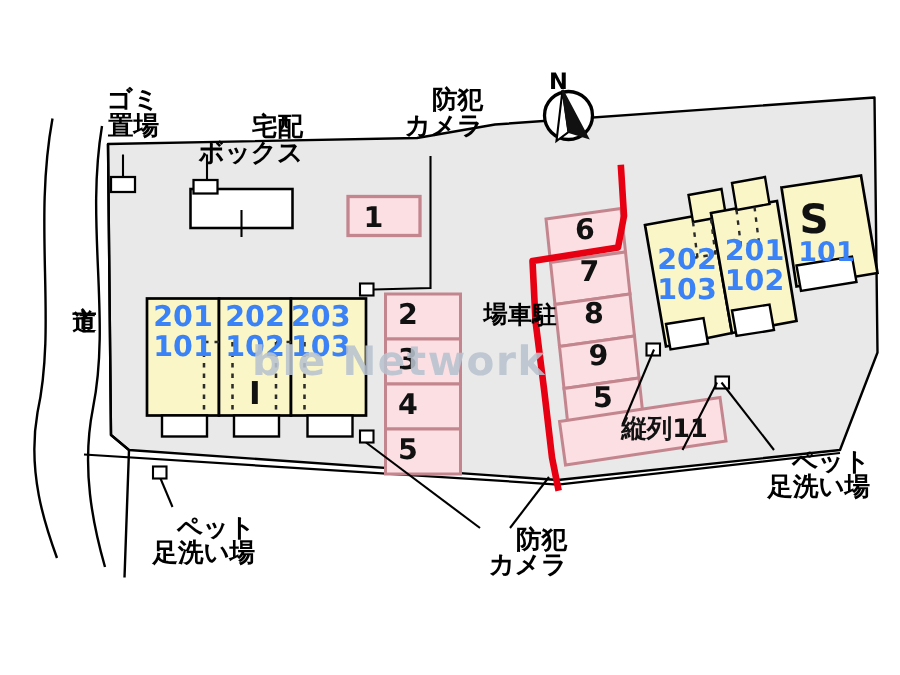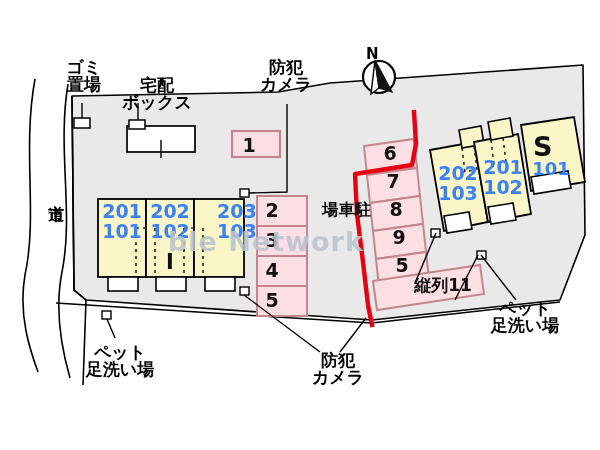--- a/index.html
+++ b/index.html
@@ -27,21 +27,21 @@
     font-family: "DejaVu Sans", "Liberation Sans", sans-serif;
     color: #000000;
     white-space: pre;
     line-height: 1.02;
     font-weight: 600;
     letter-spacing: 0px;
   }
   .lbl-jp {
     font-size: 17px;
     font-weight: 700;
-    text-align: center;
+    text-align: right;
   }
   .vert {
     writing-mode: vertical-rl;
     text-orientation: upright;
     font-size: 16px;
     font-weight: 700;
     letter-spacing: 1px;
   }
   .unit-txt {
     position: absolute;
@@ -228,21 +228,21 @@
   <div class="lbl lbl-jp" style="left:298px; top:352px; width:80px;">防犯<br>カメラ</div>
 
   <div class="lbl lbl-jp" style="left:470px; top:300px; width:110px;">ペット<br>足洗い場</div>
 
   <div class="compass-n" style="left:366px; top:45px;">N</div>
 
   <div class="unit-txt" style="left:98px; top:202px; width:48px;"><span>201</span><br><span>101</span></div>
 
   <div class="unit-txt" style="left:146px; top:202px; width:48px;"><span>202</span><br><span>102</span></div>
 
-  <div class="unit-txt" style="left:194px; top:202px; width:34px;padding-left:23px;"><span>203</span><br><span>103</span></div>
+  <div class="unit-txt" style="left:194px; top:202px; width:34px;"><span>203</span><br><span>103</span></div>
 
   <div class="bldg-id" style="left:166px; top:250px; font-size:21px;">I</div>
 
   <div class="unit-txt" style="left:433px; top:164px; width:50px;"><span>202</span><br><span>103</span></div>
 
   <div class="unit-txt" style="left:478px; top:158px; width:50px;"><span>201</span><br><span>102</span></div>
 
   <div class="bldg-id" style="left:533px; top:131px; font-size:27px;">S</div>
 
   <div class="unit-txt" style="left:526px; top:160px; width:50px; font-size:18px;">101</div>

